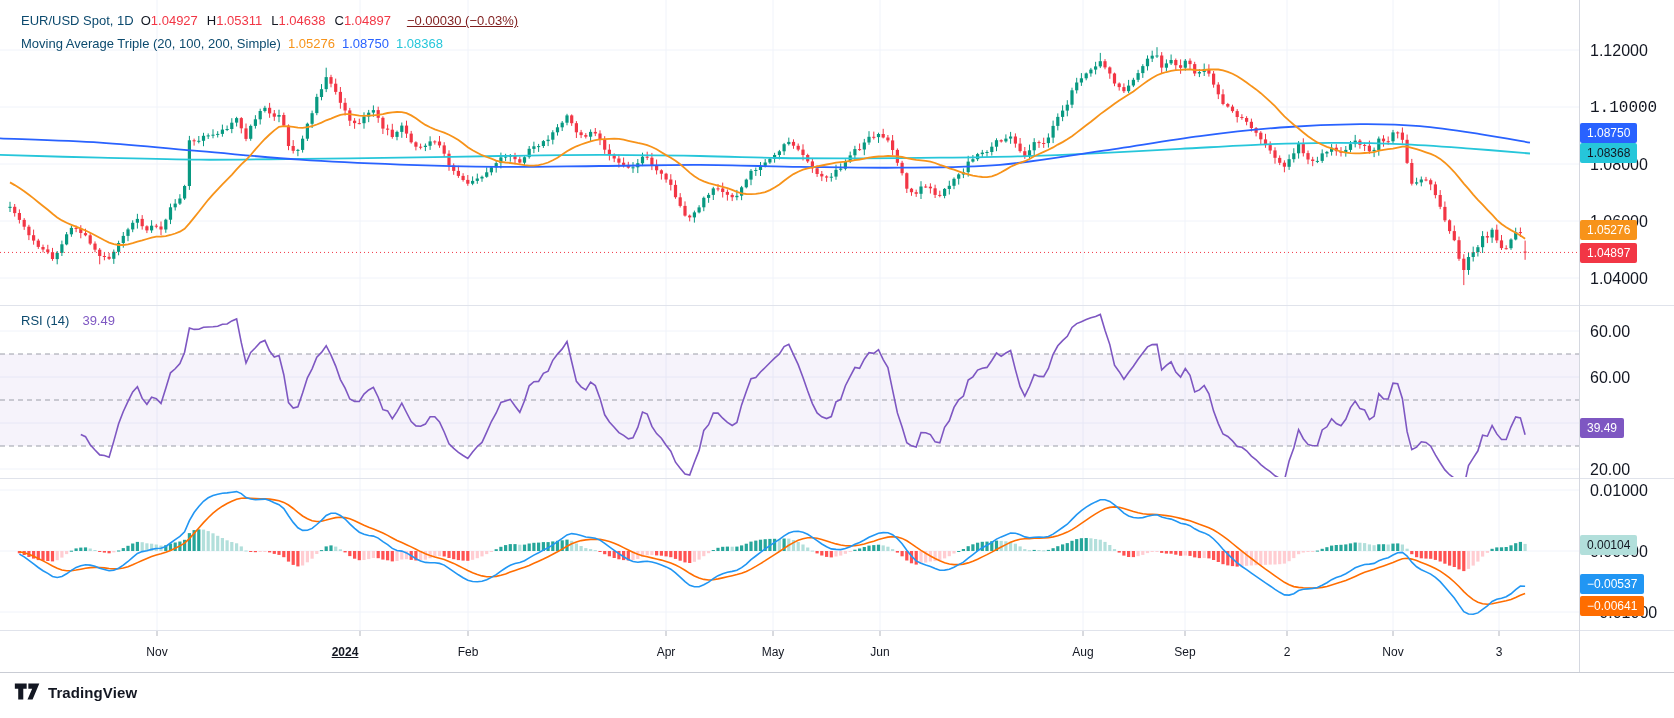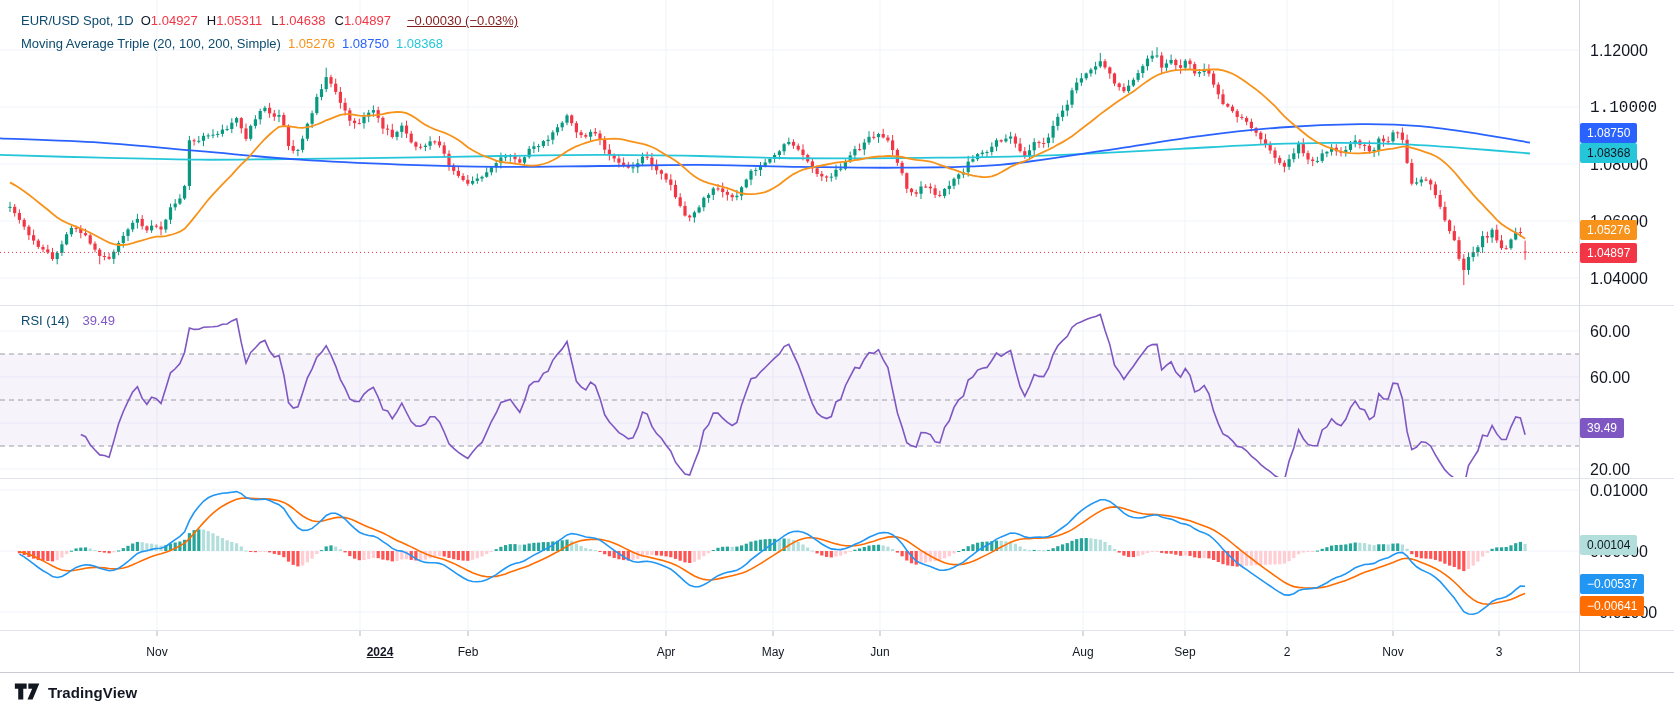--- a/index.html
+++ b/index.html
@@ -777,21 +777,21 @@
       <div class="badge" style="background: rgb(38, 198, 218); color: rgb(19, 23, 34); top: 143px;">1.08368</div>
       <div class="badge" style="background: rgb(247, 147, 26); color: rgb(255, 255, 255); top: 220px;">1.05276</div>
       <div class="badge" style="background: rgb(242, 54, 69); color: rgb(255, 255, 255); top: 243px;">1.04897</div>
       <div class="badge" style="background: rgb(126, 87, 194); color: rgb(255, 255, 255); top: 418px;">39.49</div>
       <div class="badge" style="background: rgb(178, 223, 219); color: rgb(19, 23, 34); top: 535px;">0.00104</div>
       <div class="badge" style="background: rgb(33, 150, 243); color: rgb(255, 255, 255); top: 574px;">−0.00537</div>
       <div class="badge" style="background: rgb(255, 109, 0); color: rgb(255, 255, 255); top: 596px;">−0.00641</div>
     </div>
   <div id="time-axis">
       <div class="tlabel" style="left: 157px;">Nov</div>
-      <div class="tlabel" style="left: 380px; font-weight: 700; text-decoration: underline;">2024</div>
+      <div class="tlabel" style="left: 345px; font-weight: 700; text-decoration: underline;">2024</div>
       <div class="tlabel" style="left: 468px;">Feb</div>
       <div class="tlabel" style="left: 666px;">Apr</div>
       <div class="tlabel" style="left: 773px;">May</div>
       <div class="tlabel" style="left: 880px;">Jun</div>
       <div class="tlabel" style="left: 1083px;">Aug</div>
       <div class="tlabel" style="left: 1185px;">Sep</div>
       <div class="tlabel" style="left: 1287px;">2</div>
       <div class="tlabel" style="left: 1393px;">Nov</div>
       <div class="tlabel" style="left: 1499px;">3</div>
     </div>

